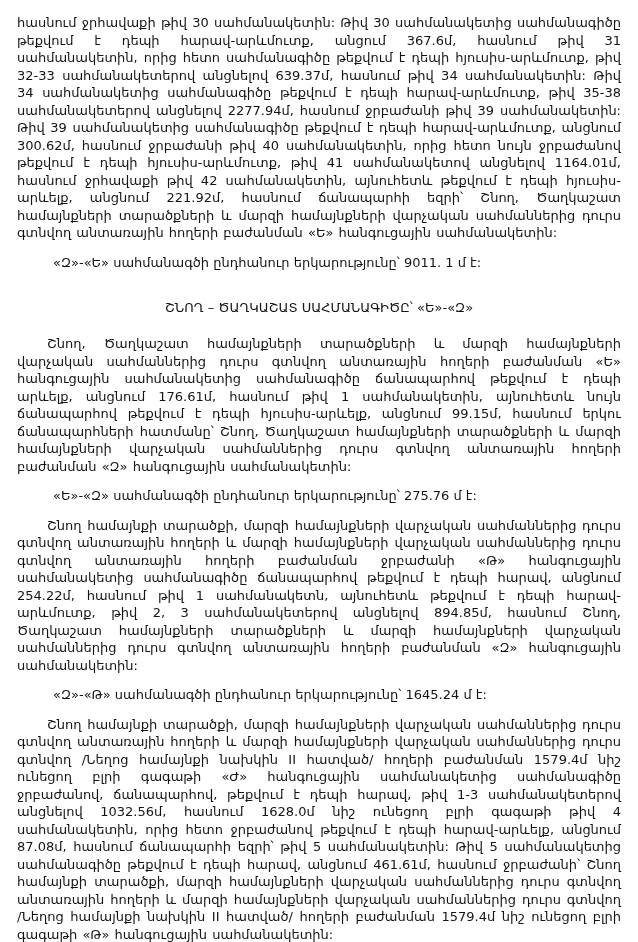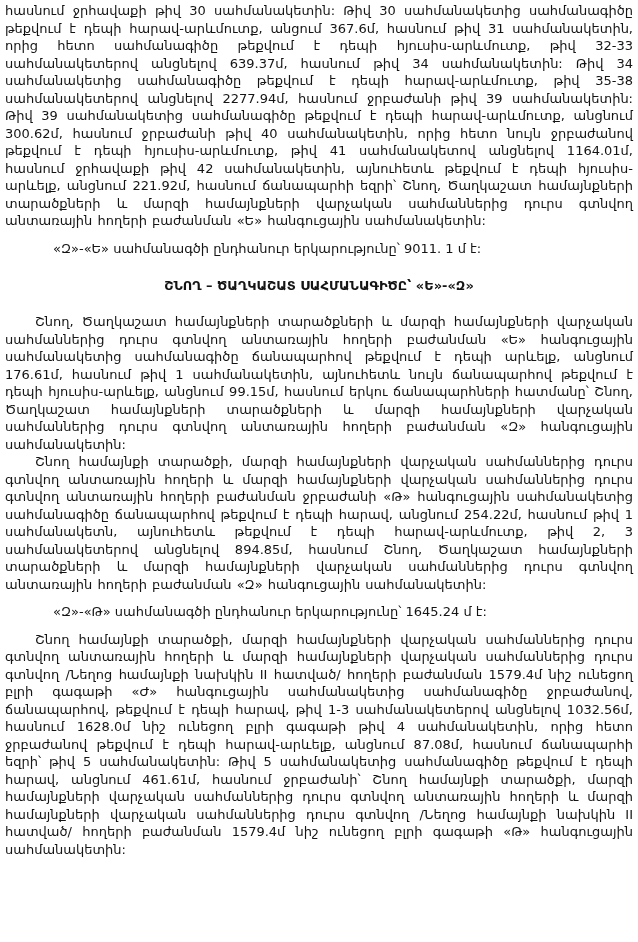--- a/index.html
+++ b/index.html
@@ -13,54 +13,55 @@
     color: #141414;
   }
   .page {
     width: 628px;
     padding: 2px 5px 10px 5px;
     font-size: 13px;
     line-height: 17.5px;
     -webkit-font-smoothing: none;
   }
   .para {
-    margin: 0;
+    margin: 12px;
     text-align: justify;
     text-indent: 30px;
     word-spacing: 1px;
   }
   .para.no-indent {
     text-indent: 0;
   }
   .length-line {
     margin: 10px;
     text-indent: 38px;
     text-align: left;
   }
   .heading {
     font-size: 13px;
-    font-weight: bold;
+    font-weight: normal;
     text-align: center;
     line-height: 17px;
-    margin: 20px 4px 19px 4px;
+    margin: 28px 4px 19px 4px;
   }
 </style>
 </head>
 <body>
 
 <div class="page">
 
   <p class="para no-indent">հասնում ջրհավաքի թիվ 30 սահմանակետին: Թիվ 30 սահմանակետից սահմանագիծը թեքվում է դեպի հարավ-արևմուտք, անցում 367.6մ, հասնում թիվ 31 սահմանակետին, որից հետո սահմանագիծը թեքվում է դեպի հյուսիս-արևմուտք, թիվ 32-33 սահմանակետերով անցնելով 639.37մ, հասնում թիվ 34 սահմանակետին: Թիվ 34 սահմանակետից սահմանագիծը թեքվում է դեպի հարավ-արևմուտք, թիվ 35-38 սահմանակետերով անցնելով 2277.94մ, հասնում ջրբաժանի թիվ 39 սահմանակետին: Թիվ 39 սահմանակետից սահմանագիծը թեքվում է դեպի հարավ-արևմուտք, անցնում 300.62մ, հասնում ջրբաժանի թիվ 40 սահմանակետին, որից հետո նույն ջրբաժանով թեքվում է դեպի հյուսիս-արևմուտք, թիվ 41 սահմանակետով անցնելով 1164.01մ, հասնում ջրհավաքի թիվ 42 սահմանակետին, այնուհետև թեքվում է դեպի հյուսիս-արևելք, անցնում 221.92մ, հասնում ճանապարհի եզրի՝ Շնող, Ծաղկաշատ համայնքների տարածքների և մարզի համայնքների վարչական սահմաններից դուրս գտնվող անտառային հողերի բաժանման «Ե» հանգուցային սահմանակետին:</p>
 
   <p class="length-line">«Զ»-«Ե» սահմանագծի ընդհանուր երկարությունը՝ 9011. 1 մ է:</p>
 
   <h2 class="heading">ՇՆՈՂ – ԾԱՂԿԱՇԱՏ ՍԱՀՄԱՆԱԳԻԾԸ՝ «Ե»-«Զ»</h2>
 
   <p class="para">Շնող, Ծաղկաշատ համայնքների տարածքների և մարզի համայնքների վարչական սահմաններից դուրս գտնվող անտառային հողերի բաժանման «Ե» հանգուցային սահմանակետից սահմանագիծը ճանապարհով թեքվում է դեպի արևելք, անցնում 176.61մ, հասնում թիվ 1 սահմանակետին, այնուհետև նույն ճանապարհով թեքվում է դեպի հյուսիս-արևելք, անցնում 99.15մ, հասնում երկու ճանապարհների հատմանը՝ Շնող, Ծաղկաշատ համայնքների տարածքների և մարզի համայնքների վարչական սահմաններից դուրս գտնվող անտառային հողերի բաժանման «Զ» հանգուցային սահմանակետին:</p>
 
+  <p class="length-line">«Ե»-«Զ» սահմանագծի ընդհանուր երկարությունը՝ 275.76 մ է:</p>
 
 
   <p class="para">Շնող համայնքի տարածքի, մարզի համայնքների վարչական սահմաններից դուրս գտնվող անտառային հողերի և մարզի համայնքների վարչական սահմաններից դուրս գտնվող անտառային հողերի բաժանման ջրբաժանի «Թ» հանգուցային սահմանակետից սահմանագիծը ճանապարհով թեքվում է դեպի հարավ, անցնում 254.22մ, հասնում թիվ 1 սահմանակետն, այնուհետև թեքվում է դեպի հարավ-արևմուտք, թիվ 2, 3 սահմանակետերով անցնելով 894.85մ, հասնում Շնող, Ծաղկաշատ համայնքների տարածքների և մարզի համայնքների վարչական սահմաններից դուրս գտնվող անտառային հողերի բաժանման «Զ» հանգուցային սահմանակետին:</p>
 
   <p class="length-line">«Զ»-«Թ» սահմանագծի ընդհանուր երկարությունը՝ 1645.24 մ է:</p>
 
 
   <p class="para">Շնող համայնքի տարածքի, մարզի համայնքների վարչական սահմաններից դուրս գտնվող անտառային հողերի և մարզի համայնքների վարչական սահմաններից դուրս գտնվող /Նեղոց համայնքի նախկին II հատված/ հողերի բաժանման 1579.4մ նիշ ունեցող բլրի գագաթի «Ժ» հանգուցային սահմանակետից սահմանագիծը ջրբաժանով, ճանապարհով, թեքվում է դեպի հարավ, թիվ 1-3 սահմանակետերով անցնելով 1032.56մ, հասնում 1628.0մ նիշ ունեցող բլրի գագաթի թիվ 4 սահմանակետին, որից հետո ջրբաժանով թեքվում է դեպի հարավ-արևելք, անցնում 87.08մ, հասնում ճանապարհի եզրի՝ թիվ 5 սահմանակետին: Թիվ 5 սահմանակետից սահմանագիծը թեքվում է դեպի հարավ, անցնում 461.61մ, հասնում ջրբաժանի՝ Շնող համայնքի տարածքի, մարզի համայնքների վարչական սահմաններից դուրս գտնվող անտառային հողերի և մարզի համայնքների վարչական սահմաններից դուրս գտնվող /Նեղոց համայնքի նախկին II հատված/ հողերի բաժանման 1579.4մ նիշ ունեցող բլրի գագաթի «Թ» հանգուցային սահմանակետին:</p>
 
 </div>

